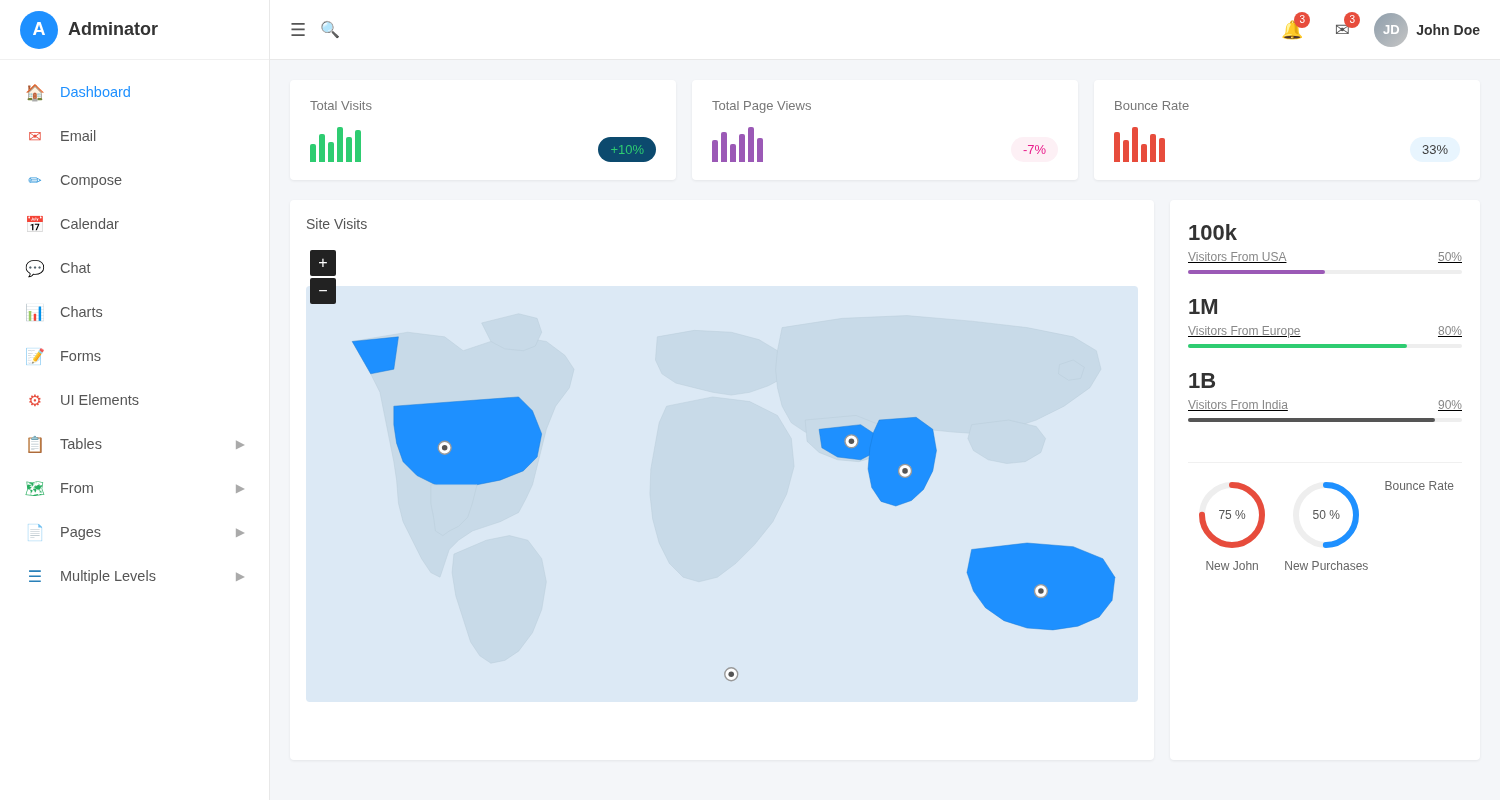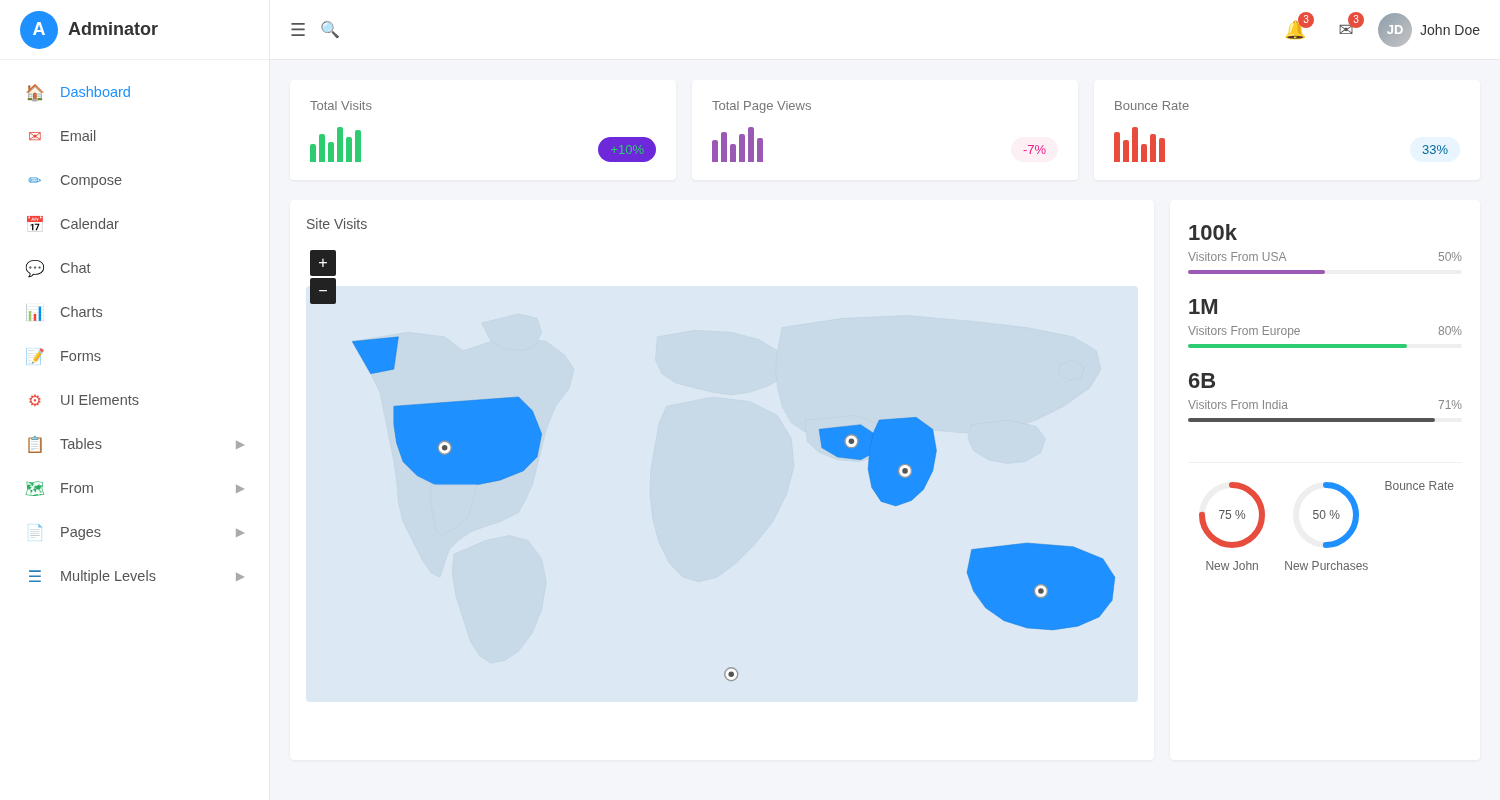--- a/index.html
+++ b/index.html
@@ -76,21 +76,21 @@
       width: 16px; height: 16px;
       display: flex; align-items: center; justify-content: center;
     }
     .header-user { display: flex; align-items: center; gap: 8px; cursor: pointer; }
     .avatar {
       width: 34px; height: 34px; border-radius: 50%;
       background: linear-gradient(135deg, #8e9eab, #c5c5c5);
       overflow: hidden; display: flex; align-items: center; justify-content: center;
       font-size: 13px; color: #fff; font-weight: bold;
     }
-    .header-username { font-size: 14px; color: #333; }
+    .header-username { font-size: 14px; color: #333; font-weight: bold; }
 
     
     #content { flex: 1; overflow-y: auto; padding: 20px; background: #f4f6f9; }
 
     
     .stat-cards { display: flex; gap: 16px; margin-bottom: 20px; }
     .stat-card {
       flex: 1; background: #fff; border-radius: 4px;
       padding: 18px 20px; box-shadow: 0 1px 3px rgba(0,0,0,0.07);
     }
@@ -131,21 +131,21 @@
     
     .right-panel {
       width: 310px; min-width: 310px;
       background: #fff; border-radius: 4px;
       padding: 20px 18px;
       box-shadow: 0 1px 3px rgba(0,0,0,0.07);
       display: flex; flex-direction: column; gap: 0;
     }
     .visitor-stat { margin-bottom: 18px; }
     .visitor-amount { font-size: 22px; font-weight: 600; color: #333; margin-bottom: 4px; }
-    .visitor-label-row { display: flex; justify-content: space-between; margin-bottom: 6px; }
+    .visitor-label-row { display: flex; justify-content: space-between; margin-bottom: 6px; text-decoration: underline; }
     .visitor-label { font-size: 12px; color: #888; }
     .visitor-pct { font-size: 12px; color: #888; }
     .progress-bar { height: 4px; border-radius: 2px; background: #eee; margin-bottom: 2px; }
     .progress-fill { height: 4px; border-radius: 2px; }
 
     
     .donut-row {
       display: flex; justify-content: space-around;
       margin-top: 20px; padding-top: 16px;
       border-top: 1px solid #f0f0f0;
@@ -258,21 +258,21 @@
       <div class="stat-title">Total Visits</div>
       <div class="stat-body">
         <div class="stat-bars">
               <div class="stat-bar" style="height:18px;background:#2ecc71"></div>
               <div class="stat-bar" style="height:28px;background:#2ecc71"></div>
               <div class="stat-bar" style="height:20px;background:#2ecc71"></div>
               <div class="stat-bar" style="height:35px;background:#2ecc71"></div>
               <div class="stat-bar" style="height:25px;background:#2ecc71"></div>
               <div class="stat-bar" style="height:32px;background:#2ecc71"></div>
             </div>
-        <span class="stat-badge" style="background:#6d28d9;color:#2ecc71">+10%</span>
+        <span class="stat-badge" style="background:#0c4a6e;color:#2ecc71">+10%</span>
       </div>
     </div>
         <div class="stat-card">
       <div class="stat-title">Total Page Views</div>
       <div class="stat-body">
         <div class="stat-bars">
               <div class="stat-bar" style="height:22px;background:#9b59b6"></div>
               <div class="stat-bar" style="height:30px;background:#9b59b6"></div>
               <div class="stat-bar" style="height:18px;background:#9b59b6"></div>
               <div class="stat-bar" style="height:28px;background:#9b59b6"></div>
@@ -286,21 +286,21 @@
       <div class="stat-title">Bounce Rate</div>
       <div class="stat-body">
         <div class="stat-bars">
               <div class="stat-bar" style="height:30px;background:#e74c3c"></div>
               <div class="stat-bar" style="height:22px;background:#e74c3c"></div>
               <div class="stat-bar" style="height:35px;background:#e74c3c"></div>
               <div class="stat-bar" style="height:18px;background:#e74c3c"></div>
               <div class="stat-bar" style="height:28px;background:#e74c3c"></div>
               <div class="stat-bar" style="height:24px;background:#e74c3c"></div>
             </div>
-        <span class="stat-badge" style="background:#e8f5fe;color:#0369a1">33%</span>
+        <span class="stat-badge" style="background:#e8f5fe;color:#404040">33%</span>
       </div>
     </div>
       </div>
 
     <div class="map-section">
 
       <div class="map-card">
         <div class="map-title">Site Visits</div>
         <div class="map-controls">
           <div class="map-btn">+</div>
@@ -375,24 +375,24 @@
       <div class="visitor-amount">1M</div>
       <div class="visitor-label-row">
         <span class="visitor-label">Visitors From Europe</span>
         <span class="visitor-pct">80%</span>
       </div>
       <div class="progress-bar">
         <div class="progress-fill" style="width:80%;background:#2ecc71"></div>
       </div>
     </div>
           <div class="visitor-stat">
-      <div class="visitor-amount">6B</div>
+      <div class="visitor-amount">1B</div>
       <div class="visitor-label-row">
         <span class="visitor-label">Visitors From India</span>
-        <span class="visitor-pct">71%</span>
+        <span class="visitor-pct">90%</span>
       </div>
       <div class="progress-bar">
         <div class="progress-fill" style="width:90%;background:#555"></div>
       </div>
     </div>
           <div class="donut-row">
             <div class="donut-item">
       <div class="donut-container">
         <svg viewBox="0 0 72 72" width="72" height="72">
           <circle class="donut-bg" cx="36" cy="36" r="30"></circle>

